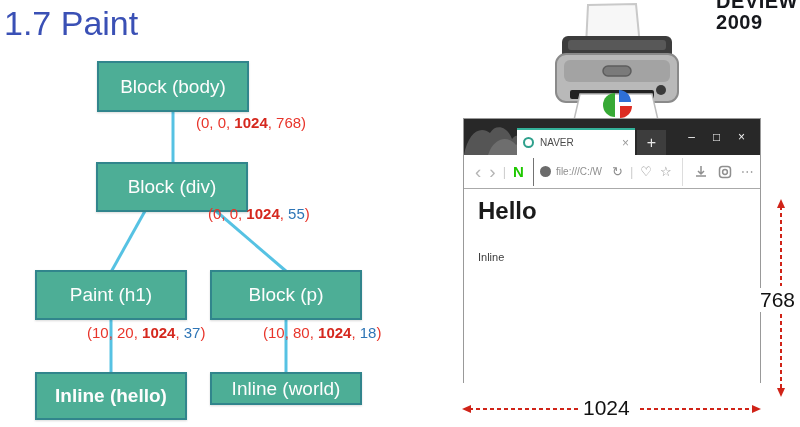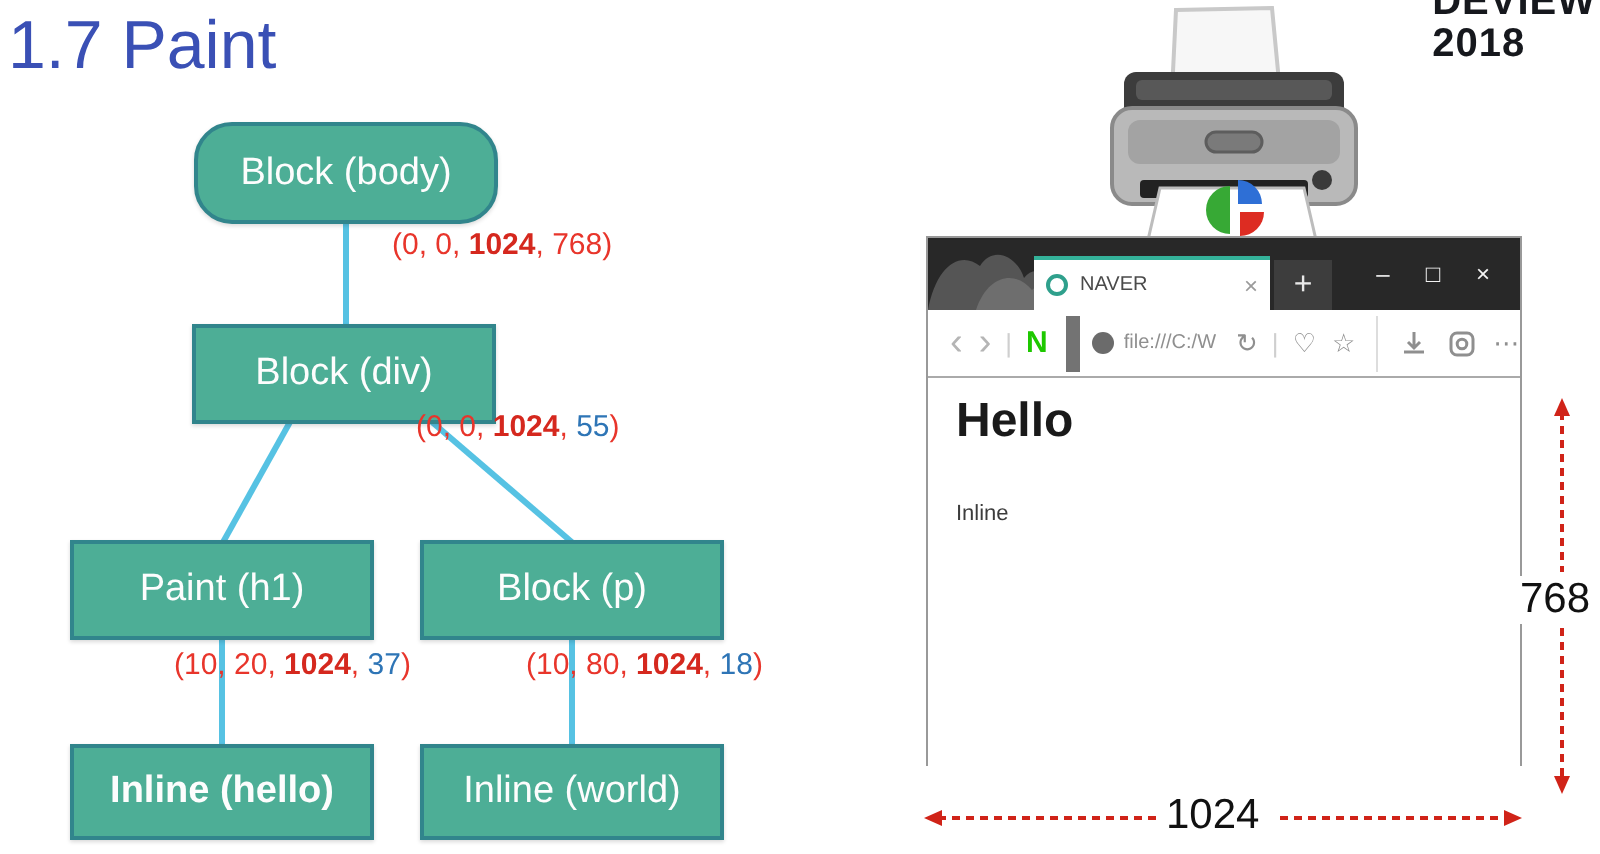--- a/index.html
+++ b/index.html
@@ -26,26 +26,26 @@
   
   .tree-node {
     position: absolute;
     background: #4dae96;
     border: 2px solid #31858c;
     color: #fdfdfd;
     display: flex; align-items: center; justify-content: center;
     font-size: 19px;
     box-shadow: 0 1px 2px rgba(0,0,0,0.15);
   }
-  #node-body  { left: 97px;  top: 61px;  width: 152px; height: 51px; border-radius: 19px; }
+  #node-body  { left: 97px;  top: 61px;  width: 152px; height: 51px; }
   #node-div   { left: 96px;  top: 162px; width: 152px; height: 50px; }
   #node-h1    { left: 35px;  top: 270px; width: 152px; height: 50px; }
   #node-p     { left: 210px; top: 270px; width: 152px; height: 50px; }
   #node-hello { left: 35px;  top: 372px; width: 152px; height: 48px; font-weight: bold; }
-  #node-world { left: 210px; top: 372px; width: 152px; height: 48px; }
+  #node-world { left: 210px; top: 372px; width: 152px; height: 33px; }
 
   .coord-label {
     position: absolute; font-size: 15px; color: #e8352b; white-space: nowrap;
   }
   .coord-label .w { font-weight: bold; color: #d5281e; }
   .coord-label .h-blue { color: #2e75b6; }
   .coord-label .h-red { color: #e8352b; }
   #coord-body { left: 196px; top: 114px; }
   #coord-div  { left: 208px; top: 205px; }
   #coord-h1   { left: 87px;  top: 324px; }
@@ -92,21 +92,21 @@
   }
   .toolbar {
     height: 34px; background: #fff; border-bottom: 1px solid #aaa;
     display: flex; align-items: center; padding: 0 7px; color: #8a8a8a;
   }
   .nav-arrow { font-size: 19px; color: #b5b5b5; padding: 0 4px; line-height: 1; }
   .tb-sep { color: #cfcfcf; font-size: 13px; padding: 0 3px; }
   .naver-n { color: #1ec800; font-weight: 800; font-size: 15px; padding: 0 4px; }
   .addr-group {
     display: flex; align-items: center; margin-left: 5px; padding: 3px 6px;
-    border-left: 7px solid #737373; border-right: 1px solid #ddd; height: 28px;
+    border-left: 1px solid #737373; border-right: 1px solid #ddd; height: 28px;
   }
   .globe-dot { width: 11px; height: 11px; border-radius: 50%; background: #6b6b6b; flex: 0 0 auto; }
   .url-text { font-size: 10px; color: #8f8f8f; margin: 0 6px 0 5px; white-space: nowrap; }
   .tb-icon { font-size: 13px; color: #8f8f8f; padding: 0 4px; line-height: 1; }
   .right-group { display: flex; align-items: center; margin-left: 6px; }
   .right-group svg { margin: 0 5px; }
   .more-dots { font-size: 13px; color: #8f8f8f; letter-spacing: 1px; margin: 0 4px; }
   .viewport {
     position: relative; height: 194px; background: #fff; padding: 8px 0 0 14px;
   }
@@ -128,21 +128,21 @@
   <line x1="173" y1="112" x2="173" y2="164" stroke="#56c2e3" stroke-width="3"></line>
   <line x1="145" y1="211" x2="111" y2="272" stroke="#56c2e3" stroke-width="3"></line>
   <line x1="216" y1="211" x2="287" y2="272" stroke="#56c2e3" stroke-width="3"></line>
   <line x1="111" y1="320" x2="111" y2="374" stroke="#56c2e3" stroke-width="3"></line>
   <line x1="286" y1="320" x2="286" y2="374" stroke="#56c2e3" stroke-width="3"></line>
 </svg>
 
 <div class="slide-title">1.7 Paint</div>
 <div class="deview-logo">
   <div>DEVIEW</div>
-  <div>2018</div>
+  <div>2009</div>
 </div>
 
 <div class="tree-node" id="node-body">
   <span>Block (body)</span>
 </div>
 <div class="tree-node" id="node-div">
   <span>Block (div)</span>
 </div>
 <div class="tree-node" id="node-h1">
   <span>Paint (h1)</span>

